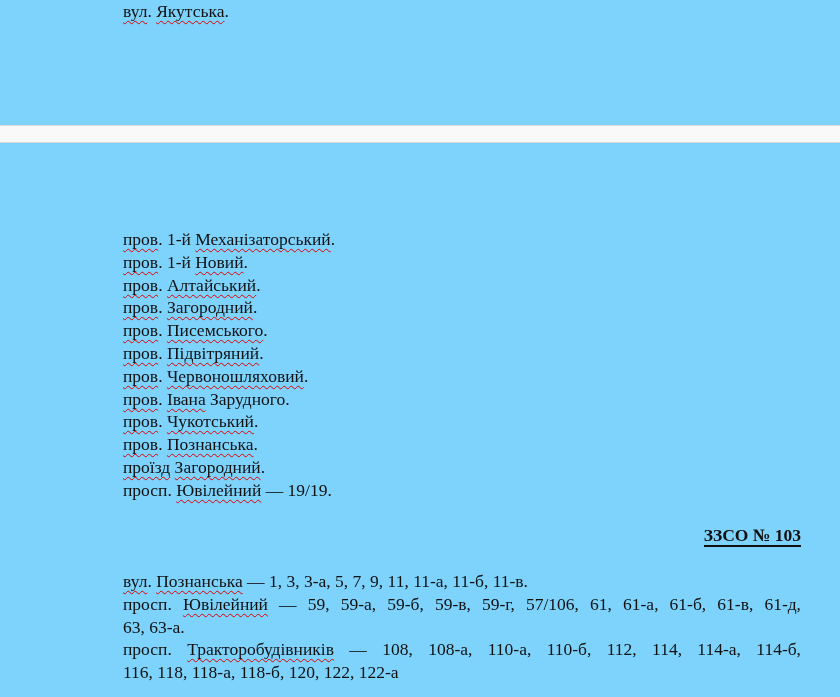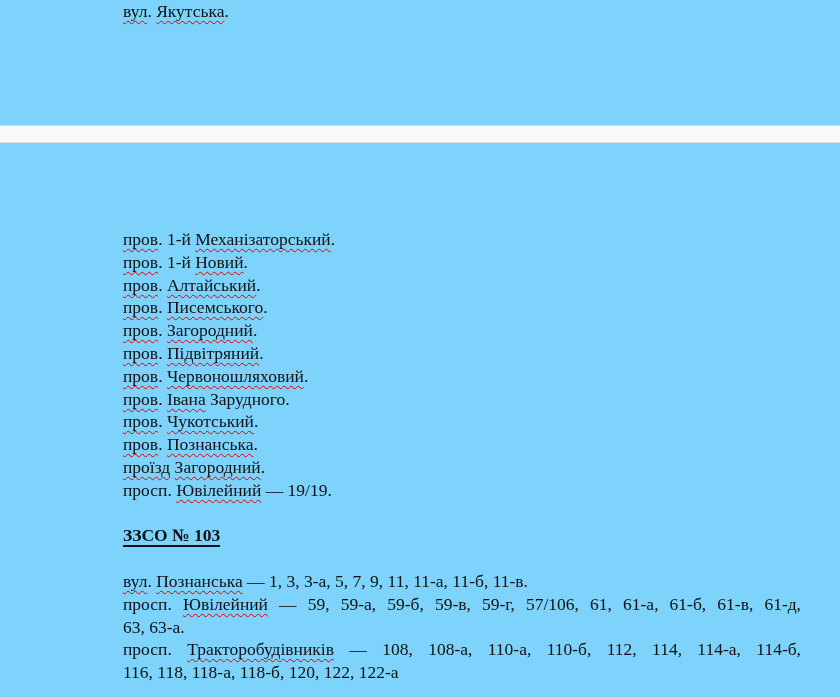--- a/index.html
+++ b/index.html
@@ -40,21 +40,21 @@
 
   .sq {
     text-decoration-line: underline;
     text-decoration-style: wavy;
     text-decoration-color: var(--squiggle, #e00000);
     text-decoration-thickness: 1px;
     text-underline-offset: 3px;
     text-decoration-skip-ink: none;
   }
 
-  .heading-line { text-align: left; }
+  .heading-line { text-align: right; }
   .heading-text {
     font-weight: bold;
     border-bottom: 2px solid var(--heading-underline, #000);
     padding-bottom: 0px;
   }
 
   .watermark { position: absolute; top: 0; left: 0; width: 732px; height: 697px; pointer-events: none; overflow: hidden; }
   .wm {
     position: absolute;
     font-family: "Liberation Sans", sans-serif;
@@ -77,22 +77,22 @@
 
   <div class="page-gap" style="background-color: rgb(249, 249, 249); border-top-color: rgb(218, 218, 218); border-bottom-color: rgb(218, 218, 218);"></div>
 
   <section class="page page-cur">
     <div class="text-col">
 
       <div>
           <div class="line"><span class="sq">пров</span><span>. 1-й </span><span class="sq">Механізаторський</span><span>.</span></div>
           <div class="line"><span class="sq">пров</span><span>. 1-й </span><span class="sq">Новий</span><span>.</span></div>
           <div class="line"><span class="sq">пров</span><span>. </span><span class="sq">Алтайський</span><span>.</span></div>
+          <div class="line"><span class="sq">пров</span><span>. </span><span class="sq">Загородний</span><span>.</span></div>
           <div class="line"><span class="sq">пров</span><span>. </span><span class="sq">Писемського</span><span>.</span></div>
-          <div class="line"><span class="sq">пров</span><span>. </span><span class="sq">Загородний</span><span>.</span></div>
           <div class="line"><span class="sq">пров</span><span>. </span><span class="sq">Підвітряний</span><span>.</span></div>
           <div class="line"><span class="sq">пров</span><span>. </span><span class="sq">Червоношляховий</span><span>.</span></div>
           <div class="line"><span class="sq">пров</span><span>. </span><span class="sq">Івана</span><span> Зарудного.</span></div>
           <div class="line"><span class="sq">пров</span><span>. </span><span class="sq">Чукотський</span><span>.</span></div>
           <div class="line"><span class="sq">пров</span><span>. </span><span class="sq">Познанська</span><span>.</span></div>
           <div class="line"><span class="sq">проїзд</span><span> </span><span class="sq">Загородний</span><span>.</span></div>
           <div class="line"><span>просп. </span><span class="sq">Ювілейний</span><span> — 19/19.</span></div>
         </div>
 
       <div class="line blank"></div>

